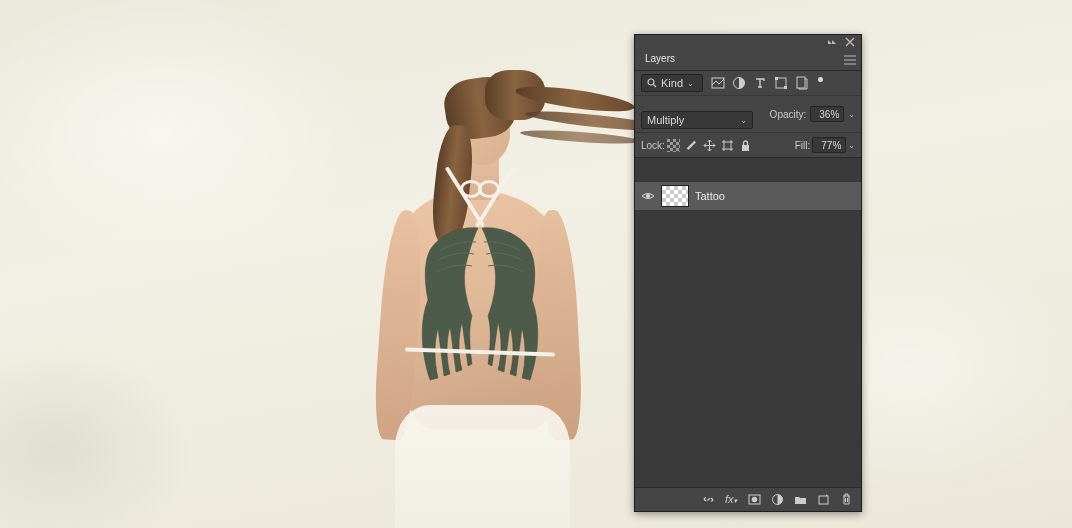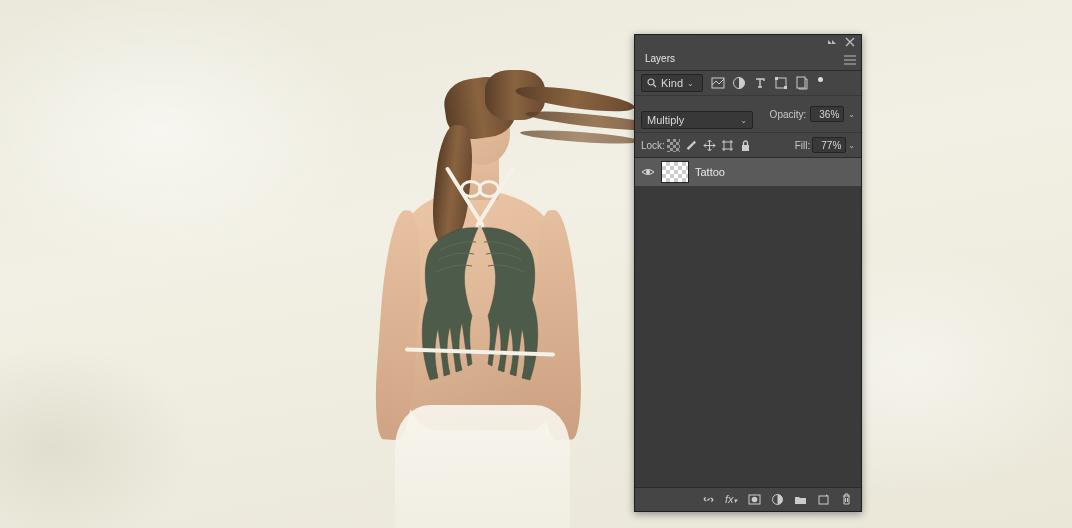--- a/index.html
+++ b/index.html
@@ -80,21 +80,21 @@
   .filter-icons{display:flex;gap:7px;align-items:center;margin-left:4px;}
   .filter-icons .ic{width:14px;height:14px;color:#ccc;cursor:pointer;}
   .dot{width:5px;height:5px;border-radius:50%;background:#ddd;margin-left:2px;margin-top:-8px;}
   .lbl{font-size:10px;color:#c8c8c8;}
   .valbox{background:#383838;border:1px solid #242424;border-radius:2px;height:16px;padding:0 4px;display:flex;align-items:center;font-size:10px;min-width:34px;justify-content:flex-end;}
   .lock-row{padding:4px 6px;display:flex;align-items:center;gap:2px;border-bottom:1px solid #2b2b2b;}
   .lock-icons{display:flex;gap:5px;}
   .lock-icons .ic{width:13px;height:13px;color:#ccc;cursor:pointer;}
   .layers-list{flex:1;background:#3a3a3a;overflow:hidden;}
   .layer{display:flex;align-items:center;height:28px;gap:6px;padding:0 6px;}
-  .layer.sel-layer{background:#5a5a5a;}
+  .layer.sel-layer{background:#5a5a5a;margin-top:24px;}
   .eye{width:14px;height:14px;color:#ddd;cursor:pointer;flex-shrink:0;}
   .thumb{width:28px;height:22px;border:1px solid #222;background:#fff;flex-shrink:0;position:relative;overflow:hidden;}
   .thumb.trans{background:
     repeating-conic-gradient(#ccc 0 25%, #fff 0 50%) 0 0/8px 8px;}
   .thumb.bg{background:linear-gradient(180deg,#efeadd,#e6dfce);}
   .thumb.bg::after{content:"";position:absolute;left:11px;top:4px;width:6px;height:14px;background:#d9b494;border-radius:40%;}
   .lname{font-size:11px;color:#e8e8e8;flex:1;white-space:nowrap;overflow:hidden;}
   .lname.italic{font-style:italic;}
   .lock-ic{width:11px;height:11px;color:#bbb;flex-shrink:0;}
   .bottombar{height:24px;background:#454545;border-top:1px solid #2b2b2b;display:flex;align-items:center;justify-content:flex-end;gap:10px;padding:0 8px;}

